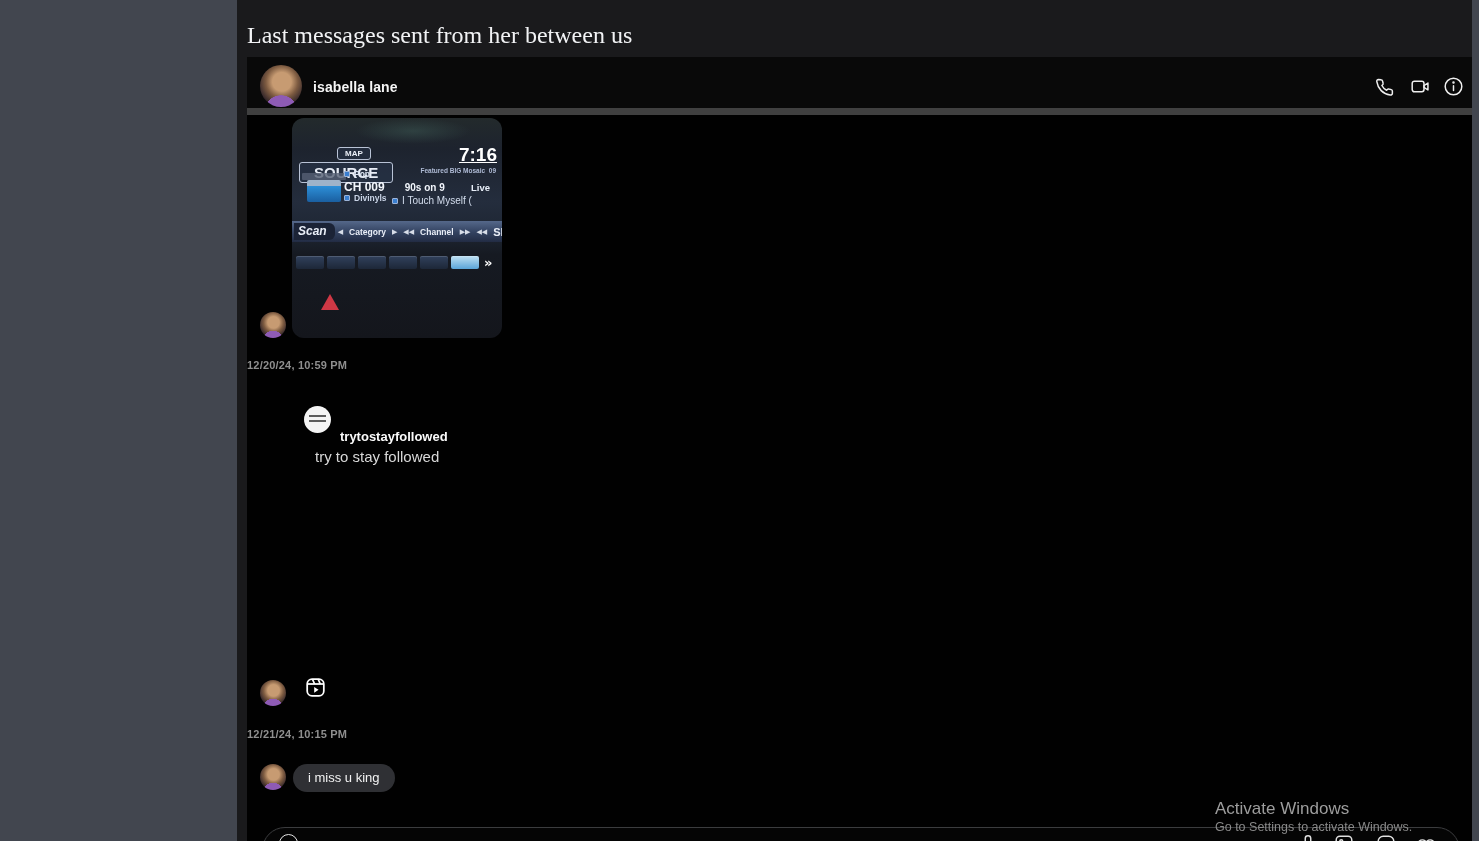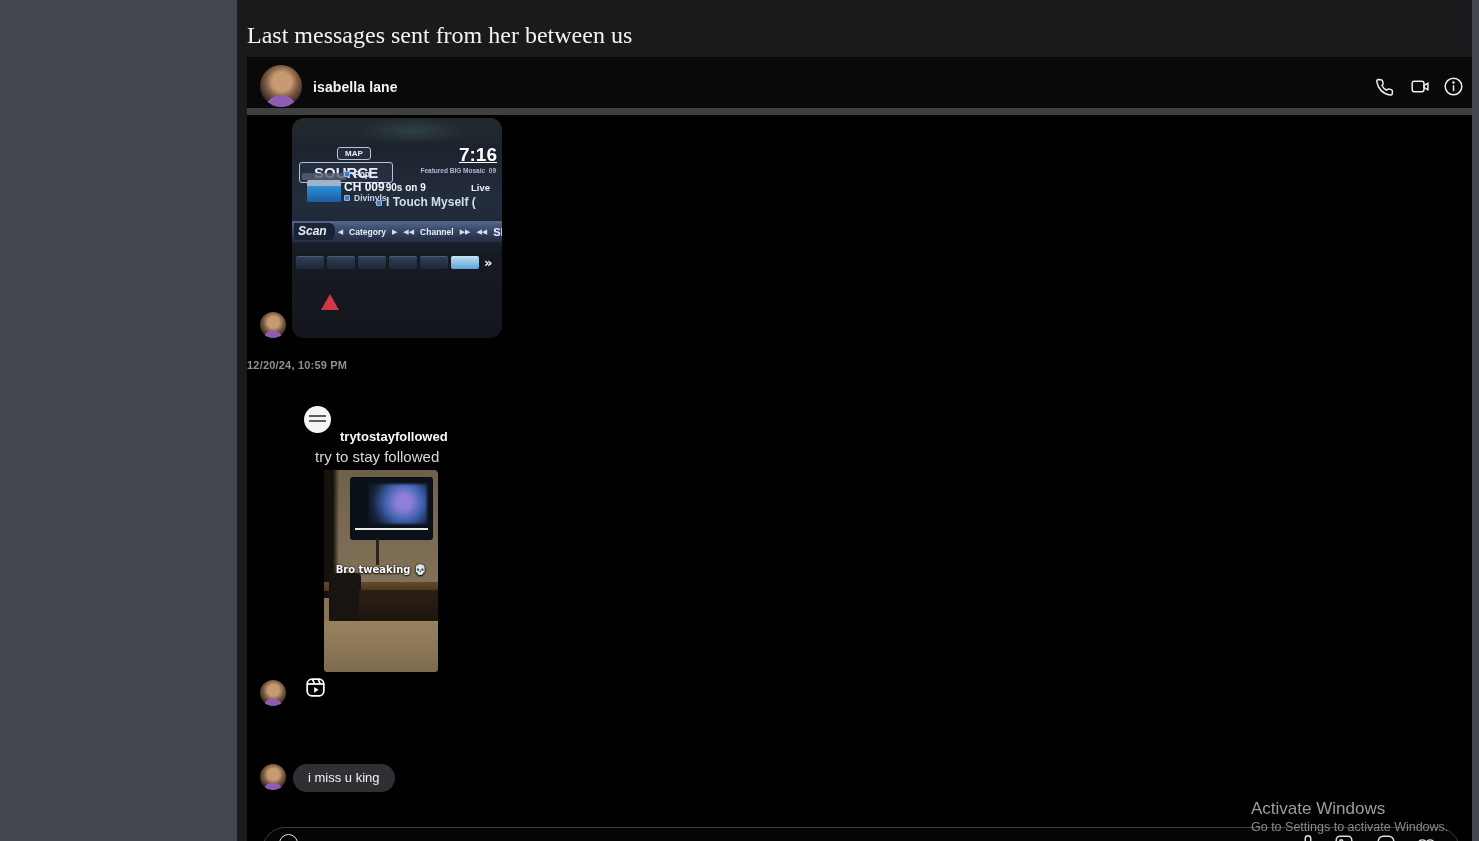--- a/index.html
+++ b/index.html
@@ -59,24 +59,24 @@
   #r-clock  { position:absolute; right:5px; top:26px; color:#fff; font-size:19px; font-weight:700;text-decoration:underline; }
   #r-feat   { position:absolute; right:6px; top:49px; color:#aebad4; font-size:6.5px; font-weight:700; }
   #r-art    { position:absolute; left:15px; top:62px; width:34px; height:22px;
               background:linear-gradient(180deg,#9fb3c9 0 28%,#2d8fd8 28%,#1a5fa0 100%); border-radius:2px; }
   #r-artlbl { position:absolute; left:10px; top:55px; width:44px; height:7px;
               background:#5a6residual274; background:#566074; border-radius:1px; opacity:.8; }
   .r-chk { display:inline-block; width:6px; height:6px; background:#3a7fd0;
            border:1px solid #9db4d8; margin-right:4px; border-radius:1px; }
   #r-genre  { position:absolute; left:52px; top:51px; color:#dbe4f2; font-size:8.5px; font-weight:700; }
   #r-chan   { position:absolute; left:52px; top:62px; color:#f2f6fc; font-size:12px; font-weight:700; }
-  #r-chan .st { font-size:10px; margin-left:1px; }
+  #r-chan .st { font-size:10px; margin-left:20px; }
   #r-artist { position:absolute; left:52px; top:75px; color:#c9d4e6; font-size:8.5px; font-weight:700; }
   #r-live   { position:absolute; right:12px; top:64px; color:#e8eef8; font-size:9.5px; font-weight:700; }
-  #r-song   { position:absolute; left:84px; top:77px; color:#d4deee; font-size:12px; font-weight:700; }
+  #r-song   { position:absolute; left:84px; top:77px; color:#d4deee; font-size:10px; font-weight:400;padding-left:16px; }
   #r-bar { position:absolute; left:0; top:103px; width:100%; height:21px;
            background:linear-gradient(180deg,#55688a 0,#32415f 55%,#222c44 100%);
            color:#e9eef7; display:flex; align-items:center; }
   #r-bar .scan { font-size:12px; font-weight:800; font-style:italic; margin-left:2px;
                  background:#1b2336; padding:1px 8px 2px 4px; border-radius:0 6px 6px 0; }
   #r-bar .cbtn { font-size:8.5px; font-weight:700; margin:16px 3px; }
   #r-bar .gly  { font-family:"DejaVu Sans",sans-serif; font-size:7px; margin:0 3px; opacity:.9; }
   #r-presets { position:absolute; left:4px; top:136px; width:202px; height:16px; display:flex; gap:3px; align-items:center; }
   #r-presets .p { width:28px; height:13px; background:linear-gradient(180deg,#31415c,#1d2738);
                   border-radius:2px; box-shadow:inset 0 1px 0 rgba(255,255,255,.15); }
@@ -134,21 +134,21 @@
     border:1.6px solid #e4e4e4; border-radius:50%; cursor:pointer; }
   .tail-icon { position:absolute; top:5px; width:22px; height:22px; cursor:pointer; }
   .tail-icon svg { width:100%; height:100%; stroke:#e0e0e0; fill:none; stroke-width:1.6;
                    stroke-linecap:round; stroke-linejoin:round; }
   #mic-icon     { right:140px; }
   #gallery-icon { right:104px; }
   #sticker-icon { right:62px;  }
   #gif-icon     { right:22px;  }
 
   
-  #activate { position:absolute; left:1215px; top:799px; color:#9d9d9d;margin-left:36px; }
+  #activate { position:absolute; left:1215px; top:799px; color:#9d9d9d; }
   #activate .l1 { font-size:17px; font-weight:400; }
   #activate .l2 { font-size:12.5px; color:#8a8a8a; margin-top:1px; }
 </style>
 </head>
 <body>
 
 <div id="canvas">
 
   <div id="gutter-left" class="gutter"></div>
   <div id="gutter-right" class="gutter"></div>
@@ -220,44 +220,32 @@
       <div id="r-hazard"></div>
     </div>
 
     <div id="timestamp-1" class="timestamp">12/20/24, 10:59 PM</div>
 
     <div id="reel-head-avatar">
         <div class="logo"></div>
       </div>
     <div id="reel-username">trytostayfollowed</div>
     <div id="reel-caption">try to stay followed</div>
-    <div id="reel-thumb">
-      <div class="t-person"></div>
-      <div class="t-tv">
-        <div class="t-blob"></div>
-        <div class="t-progress"></div>
-      </div>
-      <div class="t-mount"></div>
-      <div class="t-caption">Bro tweaking 💀</div>
-      <div class="t-trim"></div>
-      <div class="t-speaker"></div>
-      <div class="t-dresser"></div>
-      <div class="t-bed"></div>
-    </div>
     <div class="msg-avatar avatar" id="msg-avatar-2"></div>
     <div id="reels-icon">
       <svg viewBox="0 0 24 24" fill="none" stroke="#fff" stroke-width="2" stroke-linejoin="round">
         <rect x="2.5" y="2.5" width="19" height="19" rx="5.5"></rect>
         <line x1="2.5" y1="8" x2="21.5" y2="8"></line>
         <line x1="8.5" y1="2.5" x2="11" y2="8"></line>
         <line x1="15" y1="2.5" x2="17.5" y2="8"></line>
         <path d="M10.5 11.5l5 3.2-5 3.2z" fill="#fff" stroke="none"></path>
       </svg>
     </div>
 
+    <div id="timestamp-2" class="timestamp">12/21/24, 10:15 PM</div>
 
     <div class="msg-avatar avatar" id="msg-avatar-3"></div>
     <div id="msg-bubble">i miss u king</div>
 
   </div>
 
   <div id="input-bar">
     <div id="emoji-icon"></div>
     <div id="mic-icon" class="tail-icon">
       <svg viewBox="0 0 24 24">

